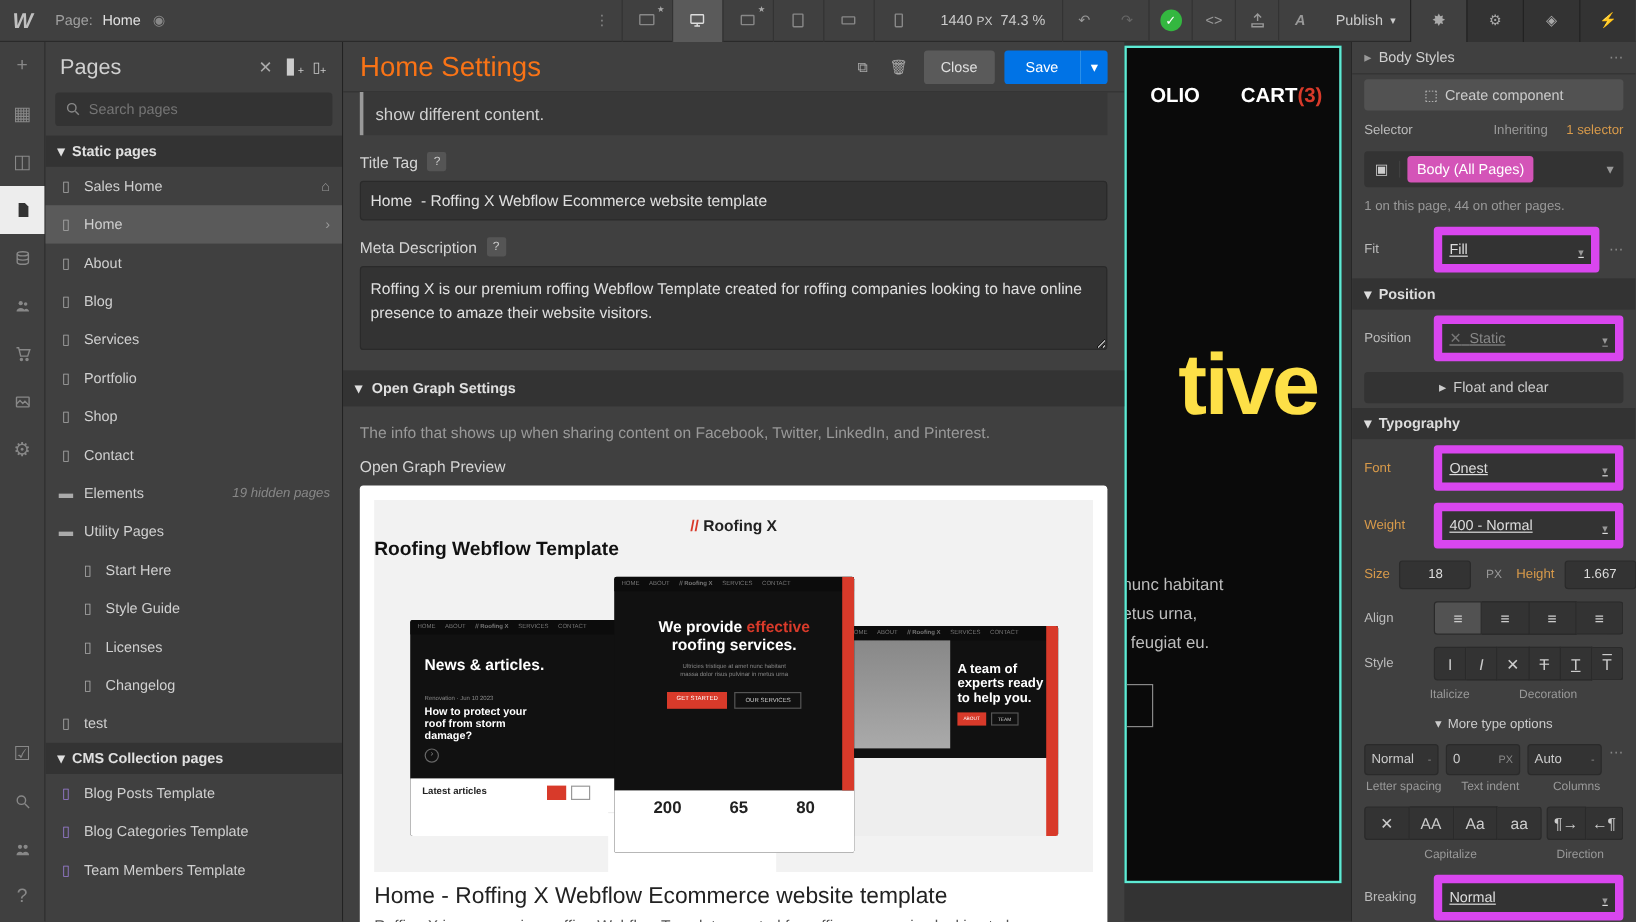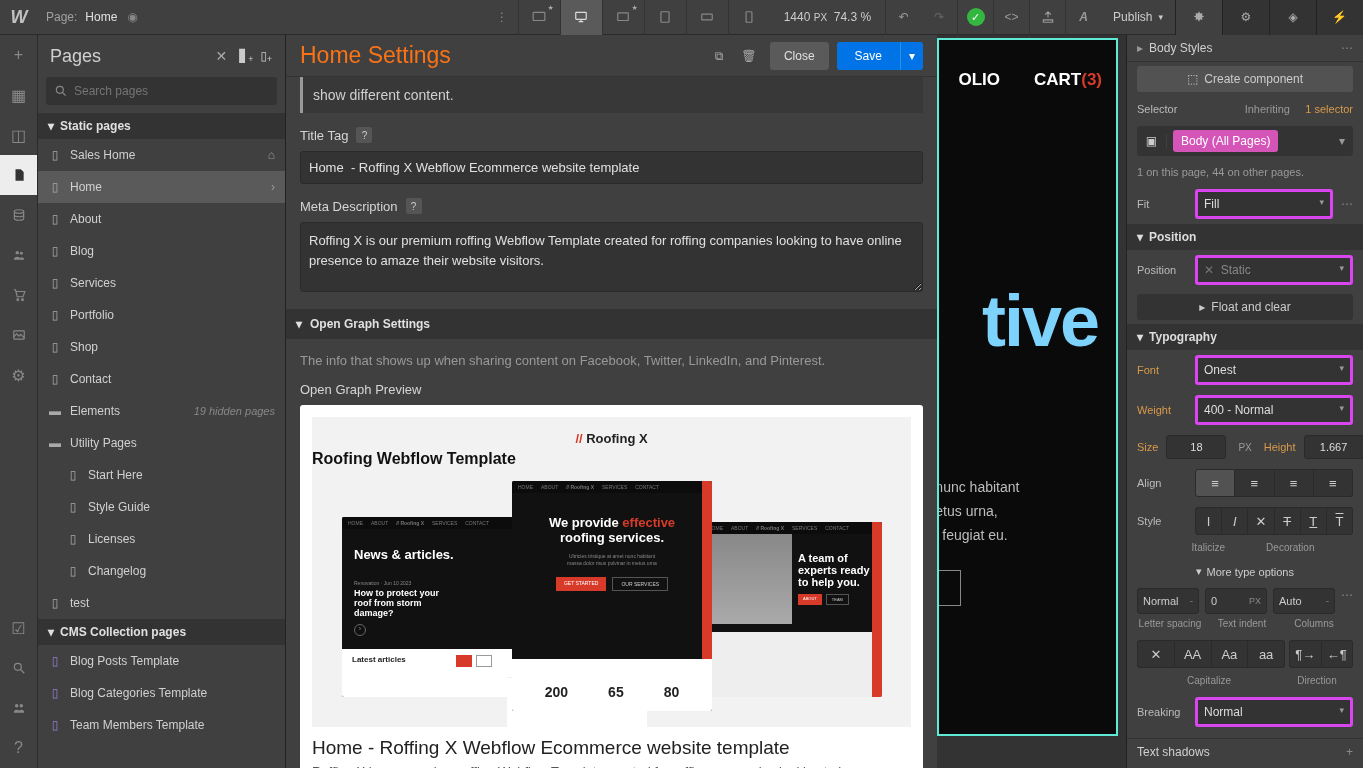--- a/index.html
+++ b/index.html
@@ -78,42 +78,42 @@
 .pane .ptop span { color:#777; font-size:5px; }
 .pane .plogo { color:#d83a2a; font-size:6px; font-weight:bold; }
 .pane .pbody { padding:12px; }
 .pane .rbar { position:absolute; right:0; top:0; bottom:0; width:10px; background:#d83a2a; }
 
 
 .canvas-area { position:absolute; top:35px; left:937px; right:237px; bottom:0; background:#333; }
 .canvas-inner { position:absolute; top:3px; left:0; right:8px; bottom:32px; background:#0a0a0a; border:2px solid #5eead4; overflow:hidden; }
 .cv-nav { position:absolute; top:30px; right:14px; display:flex; gap:34px; font-size:17px; font-weight:bold; color:#fff; }
 .cv-nav .cart-num { color:#d83a2a; }
-.cv-hero { position:absolute; top:240px; right:18px; font-size:72px; font-weight:bold; color:#7dd3fc; letter-spacing:-2px; }
+.cv-hero { position:absolute; top:240px; right:18px; font-size:72px; font-weight:bold; color:#fde047; letter-spacing:-2px; }
 .cv-text { position:absolute; top:436px; right:24px; text-align:left; color:#bdbdbd; font-size:14px; line-height:1.7; width:180px; }
 .cv-btn { position:absolute; top:530px; left:-8px; width:30px; height:36px; border:1px solid #888; }
 
 
 .style-panel { position:absolute; top:35px; right:0; width:237px; bottom:0; background:#404040; border-left:1px solid #222; overflow-y:auto; }
 .sp-row { display:flex; align-items:center; padding:6px 10px; gap:6px; }
 .sp-h { color:#d0d0d0; font-size:12px; flex:1; }
 .sp-hdots { color:#888; }
 .sp-btn-full { margin:4px 10px; background:#525252; color:#ccc; text-align:center; padding:6px; border-radius:3px; display:flex; align-items:center; justify-content:center; gap:6px; }
 .sp-label { color:#bbb; font-size:11px; }
 .sp-small { color:#999; font-size:11px; }
 .sp-link { color:#d89a4a; font-size:11px; }
 .selector-box { margin:4px 10px; display:flex; align-items:center; background:#333; border-radius:3px; height:30px; }
 .selector-box .selicon { width:30px; display:flex; align-items:center; justify-content:center; color:#ccc; border-right:1px solid #404040; }
 .selector-box .seltag { background:#d454b8; color:#fff; padding:4px 8px; border-radius:3px; margin-left:6px; font-size:12px; }
 .selector-box .seldd { margin-left:auto; padding:0 8px; color:#999; }
 .sp-section { background:#333; padding:6px 10px; display:flex; align-items:center; gap:6px; color:#ddd; font-weight:bold; font-size:12px; }
 .sp-field { display:flex; align-items:center; padding:5px 10px; gap:8px; }
 .sp-field .fl { width:50px; color:#bbb; font-size:11px; }
 .sp-field .fl.orange { color:#d89a4a; }
-.sp-select { flex:1; background:#333; border:3px solid #d946ef; color:#ddd; padding:5px 6px; border-radius:3px; font-size:12px; display:flex; align-items:flex-start; }
+.sp-select { flex:1; background:#333; border:7px solid #d946ef; color:#ddd; padding:5px 6px; border-radius:3px; font-size:12px; display:flex; align-items:flex-end;text-decoration:underline; }
 .sp-select .dd { margin-left:auto; color:#999; font-size:9px; }
 .sp-input-sm { width:60px; background:#333; border:1px solid #2a2a2a; color:#ddd; padding:5px 4px; border-radius:3px; font-size:11px; text-align:center; }
 .sp-unit { color:#999; font-size:10px; padding:0 4px; }
 .sp-swatch { width:22px; height:22px; background:#808080; border-radius:2px; }
 .btn-grid { display:flex; gap:0; margin:4px 10px; }
 .btn-grid .bg-btn { flex:1; background:#333; border:1px solid #2a2a2a; border-left:none; height:28px; display:flex; align-items:center; justify-content:center; color:#ccc; font-size:13px; }
 .btn-grid .bg-btn:first-child { border-left:1px solid #2a2a2a; border-radius:3px 0 0 3px; }
 .btn-grid .bg-btn:last-child { border-radius:0 3px 3px 0; }
 .btn-grid .bg-btn.active { background:#525252; }
 .sub-labels { display:flex; padding:2px 10px 6px; }
@@ -416,21 +416,21 @@
             </div>
           <div class="pbody" style="text-align:center">
             <div style="color:#fff;font-size:13px;font-weight:bold;margin-top:10px"><span>We provide </span><span style="color:#d83a2a">effective</span></div>
             <div style="color:#fff;font-size:13px;font-weight:bold">roofing services.</div>
             <div style="color:#888;font-size:5px;margin-top:8px;line-height:1.4">Ultricies tristique at amet nunc habitant<br>massa dolor risus pulvinar in metus urna</div>
             <div style="display:inline-flex;gap:6px;margin-top:10px">
                 <div style="background:#d83a2a;color:#fff;font-size:5px;padding:3px 8px">GET STARTED</div>
                 <div style="border:1px solid #555;color:#ccc;font-size:5px;padding:3px 8px">OUR SERVICES</div>
               </div>
           </div>
-          <div style="position:absolute;left:0;right:0;bottom:0;height:52px;background:#fff;padding:25px 10px">
+          <div style="position:absolute;left:0;right:0;bottom:0;height:52px;background:#fff;padding:6px 10px">
             <div style="display:flex;gap:40px;justify-content:center;font-size:14px;font-weight:bold;color:#222">
                 <span>200</span>
                 <span>65</span>
                 <span>80</span>
               </div>
           </div>
           <div class="rbar" style="bottom:52px"></div>
         </div>
         <div class="pane" style="left:390px;top:105px;width:180px;height:175px">
           <div class="ptop">

